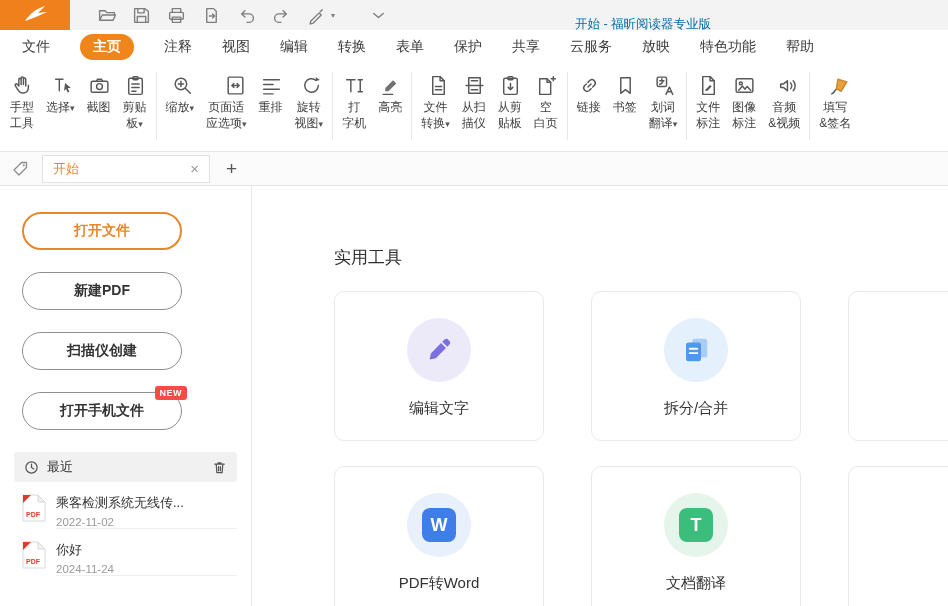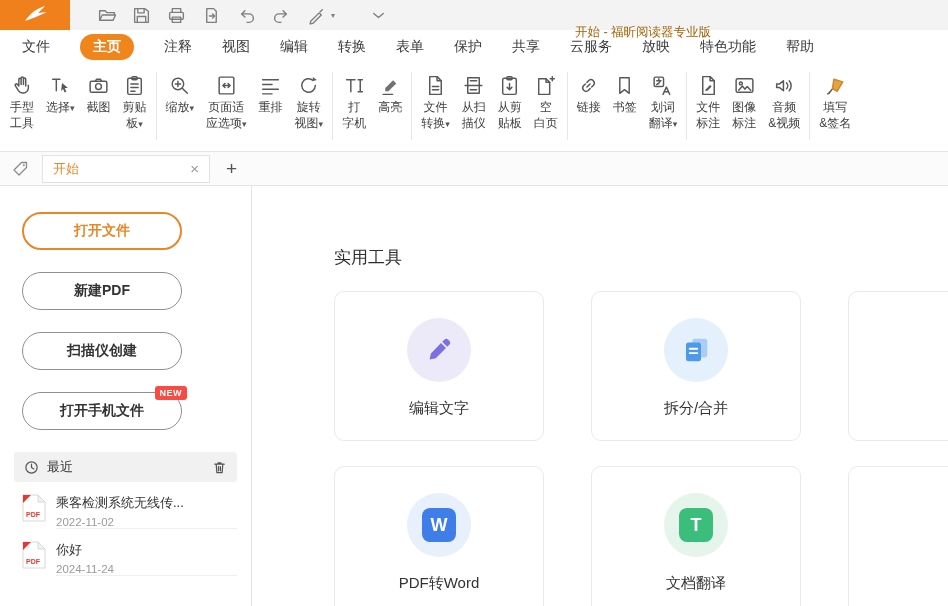--- a/index.html
+++ b/index.html
@@ -6,30 +6,30 @@
   html,body { width:948px; height:606px; overflow:hidden; background:#fff;
     font-family:"Liberation Sans","DejaVu Sans",sans-serif; cursor:default; }
 
   
   .titlebar { height:30px; background:#F3F3F3; display:flex; align-items:center; position:relative; }
   .logo { width:70px; height:30px; background:#F0801C; display:flex; align-items:center; justify-content:center; flex-shrink:0; }
   .qicons { display:flex; align-items:center; gap:15px; margin-left:26px; }
   .qicon { width:20px; height:20px; display:flex; align-items:center; justify-content:center; }
   .qicon svg { stroke:#7E7E7E; fill:none; stroke-width:1.3; stroke-linecap:round; stroke-linejoin:round; }
   .qcaret { font-size:8px; color:#7E7E7E; margin-left:-10px; }
-  .win-title { position:absolute; left:575px; top:24px; font-size:12.5px; color:#a16207; white-space:nowrap; }
+  .win-title { position:absolute; left:575px; top:16px; font-size:12.5px; color:#0369a1; white-space:nowrap; }
 
   
   .menubar { height:34px; background:#fff; display:flex; align-items:center; gap:30px; padding-left:22px; }
   .menu-item { font-size:14px; color:#3A3A3A; white-space:nowrap; }
   .menu-item.active { background:#F0851C; color:#fff; font-weight:bold; padding:4px 13px; border-radius:15px; }
 
   
   .ribbon { height:88px; background:#fff; border-bottom:1px solid #E5E5E5; display:flex; align-items:flex-start; padding:4px 2px 0 4px; overflow:hidden; }
-  .ritem { display:flex; flex-direction:column; align-items:center; padding:2px 6px; flex-shrink:0; border-radius:3px; }
+  .ritem { display:flex; flex-direction:column; align-items:flex-end; padding:2px 6px; flex-shrink:0; border-radius:3px; }
   .ricon { height:30px; display:flex; align-items:center; justify-content:center; }
   .ricon svg { stroke:#585858; fill:none; stroke-width:1.4; stroke-linecap:round; stroke-linejoin:round; }
   .rlabel { font-size:12px; color:#404040; line-height:15px; text-align:center; white-space:nowrap; }
   .caretch { font-size:9px; color:#555; }
   .rsep { width:1px; height:68px; background:#E7E7E7; margin:4px 3px 0; flex-shrink:0; }
 
   
   .tabbar { height:34px; background:#FBFBFB; border-bottom:1px solid #E3E3E3; display:flex; align-items:center; padding-left:10px; }
   .tagicon { width:20px; height:20px; display:flex; align-items:center; justify-content:center; }
   .tagicon svg { stroke:#8A8A8A; fill:none; stroke-width:1.3; stroke-linejoin:round; }

